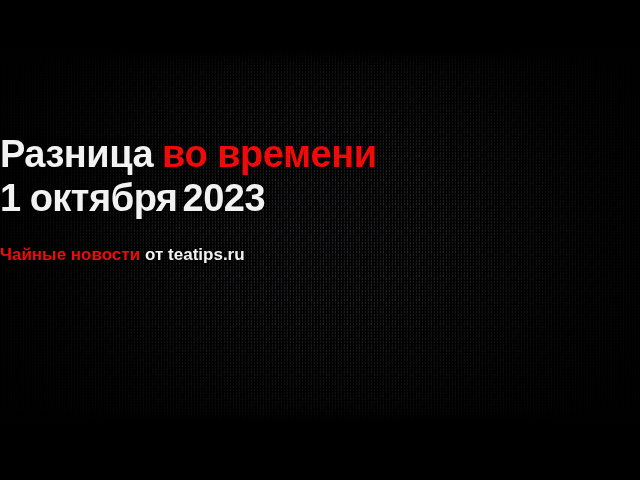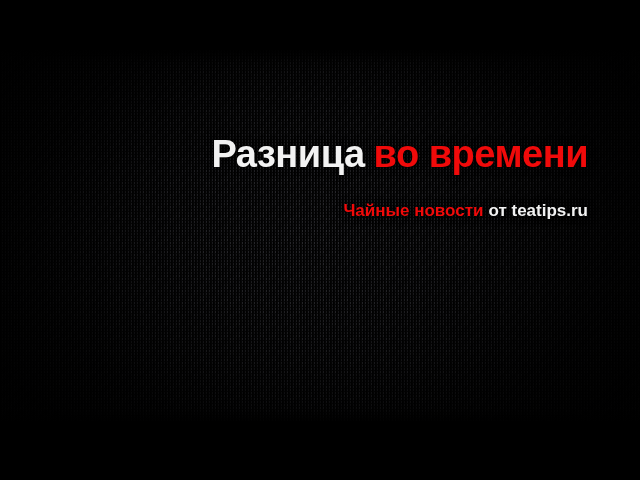--- a/index.html
+++ b/index.html
@@ -91,21 +91,21 @@
     bottom: 0;
     background: linear-gradient(to top, rgba(0,0,0,0.92), rgba(0,0,0,0));
   }
 
   
   #title-block {
     position: absolute;
     left: 0;
     top: 132px;
     width: 588px;
-    text-align: right;
+    text-align: left;
     z-index: 3;
   }
 
   .title-line {
     font-size: 38px;
     font-weight: bold;
     line-height: 44px;
     letter-spacing: -0.5px;
     white-space: nowrap;
     text-shadow:
@@ -146,20 +146,23 @@
 
   <div class="letterbox top"></div>
   <div class="letterbox bottom"></div>
 
   <div id="title-block">
 
     <div class="title-line">
       <span class="tx-white">Разница</span><span class="sp"></span><span class="tx-red">во времени</span>
     </div>
 
+    <div class="title-line">
+      <span class="tx-white">1</span><span class="sp"></span><span class="tx-white">октября</span><span class="sp-sm"></span><span class="tx-white">2023</span>
+    </div>
 
     <div id="subtitle">
       <span class="tx-red">Чайные новости</span><span class="sp-sm"></span><span class="tx-white">от teatips.ru</span>
     </div>
 
   </div>
 
 </div>
 
 </body></html>

